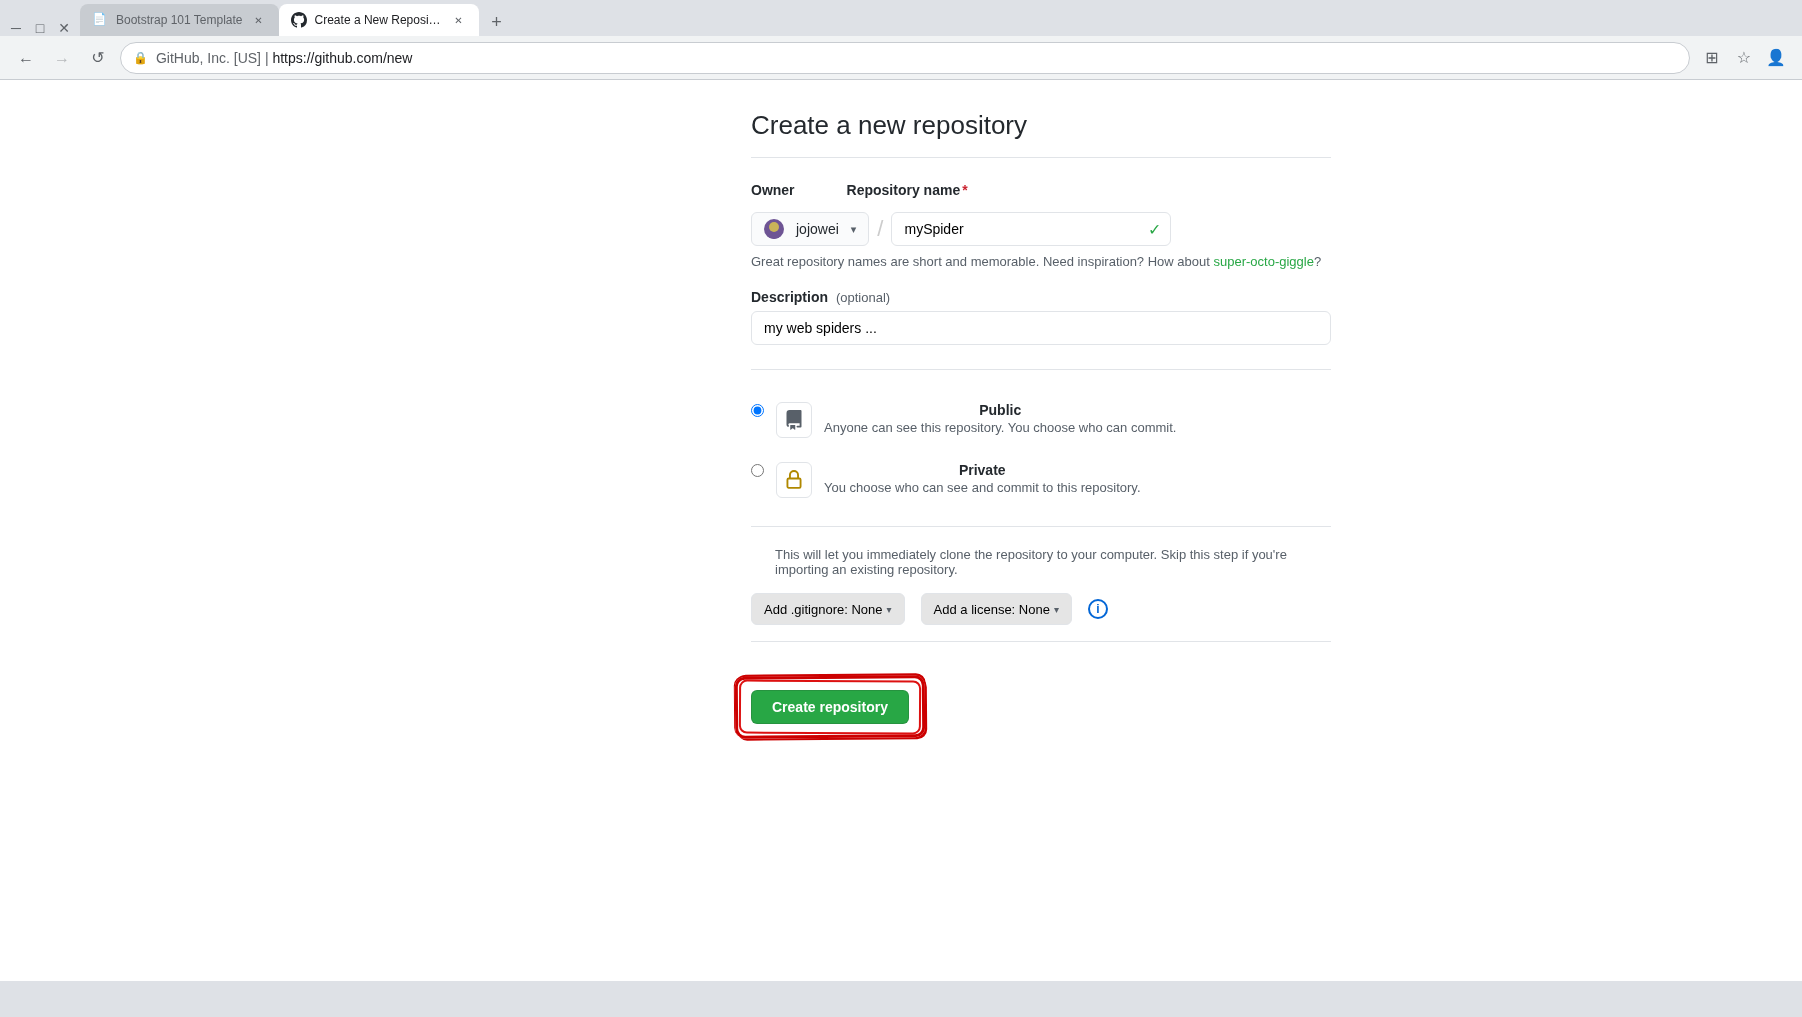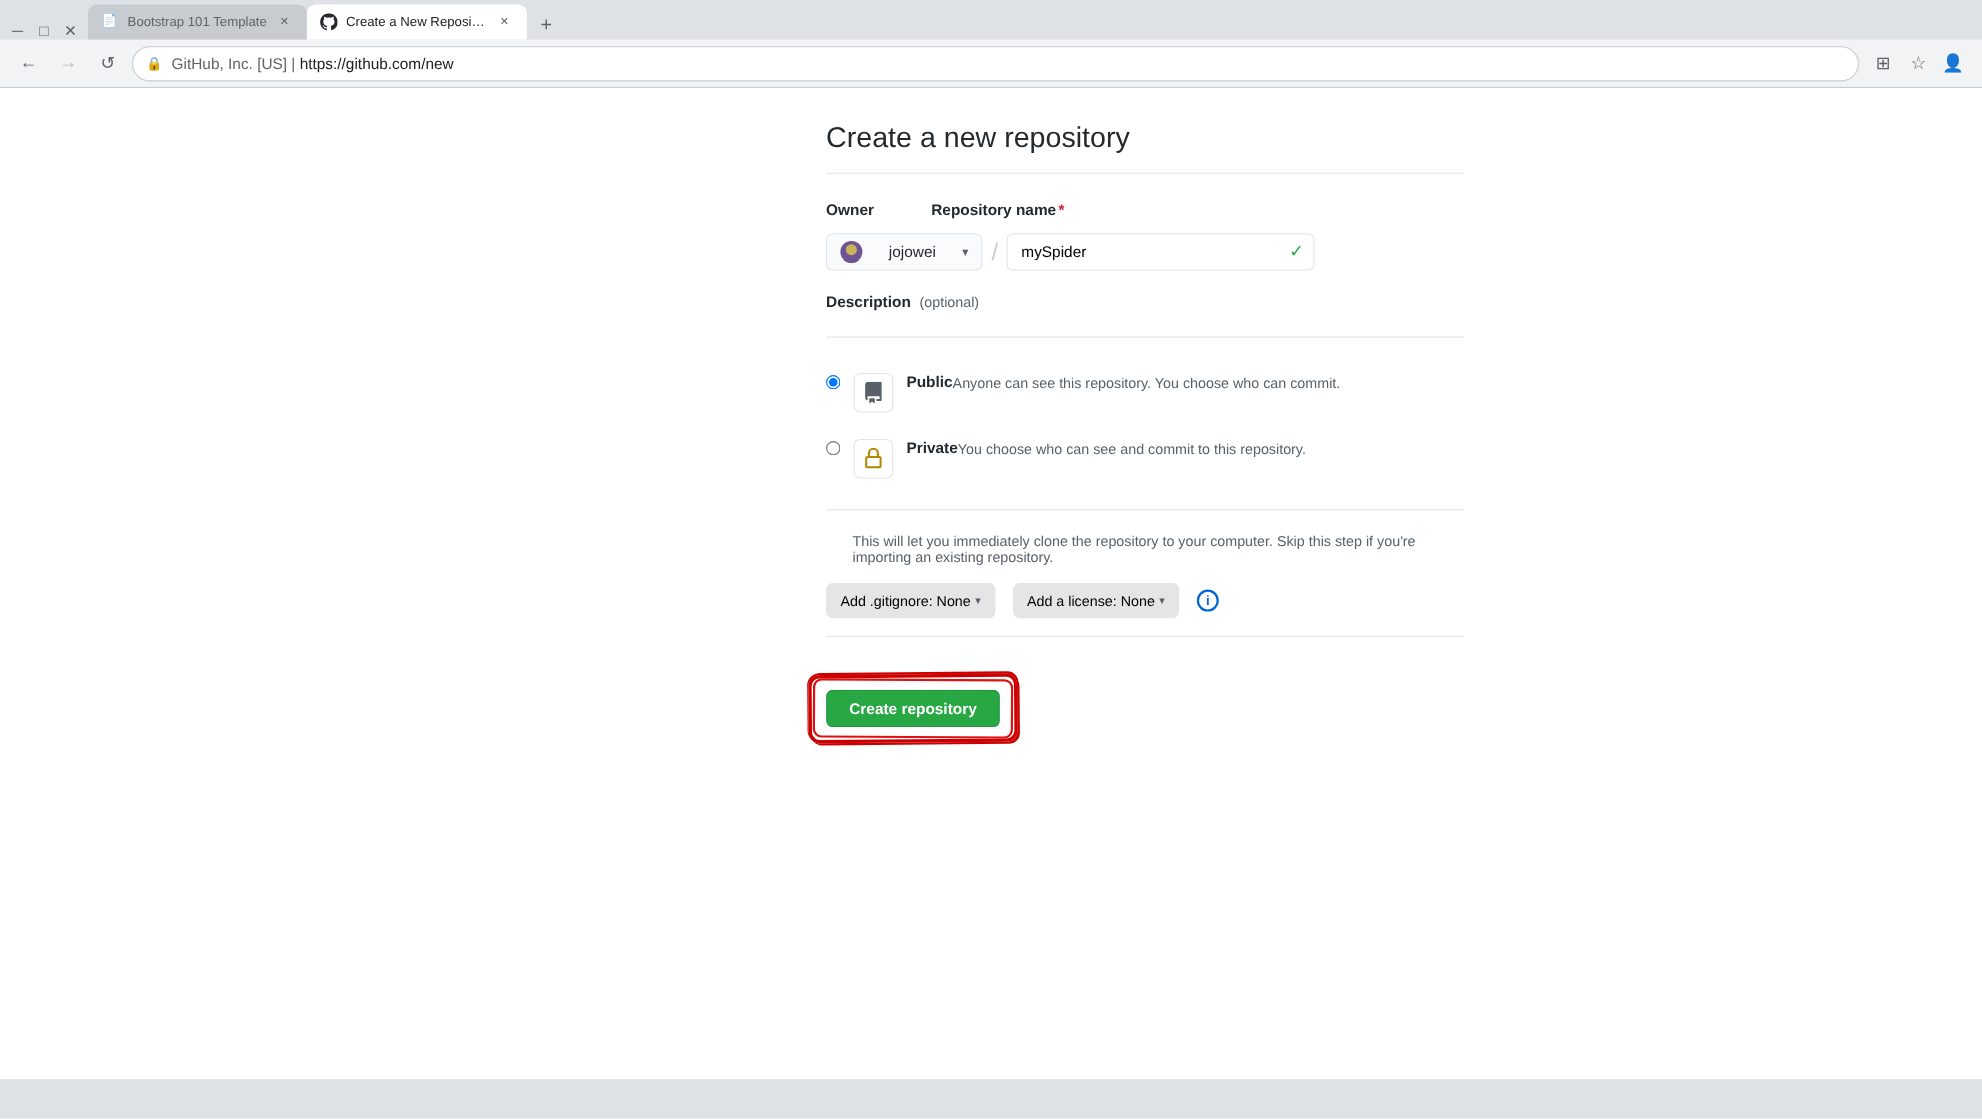--- a/index.html
+++ b/index.html
@@ -228,21 +228,21 @@
     }
 
     .required-star {
       color: #cb2431;
       margin-left: 2px;
     }
 
     .owner-select {
       display: flex;
       align-items: center;
-      gap: 24px;
+      gap: 12px;
       border: 1px solid #e1e4e8;
       border-radius: 6px;
       padding: 5px 12px;
       background: #fafbfc;
       cursor: pointer;
       font-size: 14px;
       height: 34px;
     }
 
     .owner-avatar {
@@ -353,21 +353,21 @@
       color: #586069;
       flex-shrink: 0;
     }
 
     .radio-icon.private-icon {
       color: #b08800;
     }
 
     .radio-label-group {
       display: flex;
-      flex-direction: row;
+      flex-direction: column;
       text-align: center;
     }
 
     .radio-title {
       font-size: 14px;
       font-weight: 600;
       color: #24292e;
     }
 
     .radio-desc {
@@ -595,28 +595,32 @@
           </div>
 
           <span class="slash-divider">/</span>
 
           <div class="repo-name-input-wrap">
             <input type="text" class="text-input" value="mySpider" style="padding-right: 32px;">
             <span class="checkmark">✓</span>
           </div>
         </div>
 
+        <p class="hint-text">
+          <span>Great repository names are short and memorable. Need inspiration? How about </span><a href="#" class="hint-link">super-octo-giggle</a><span>?</span>
+        </p>
       </div>
 
       
       <div class="description-section">
         <div class="description-label">
           <span>Description</span>
           <span class="optional-tag">(optional)</span>
         </div>
+        <input type="text" class="description-input" value="my web spiders ..." style="">
       </div>
 
       <hr class="divider" style="margin-top:24px;">
 
       
       <div class="visibility-section">
 
         <div class="radio-option">
           <input type="radio" name="visibility" checked="" style="">
           <div class="radio-icon">

